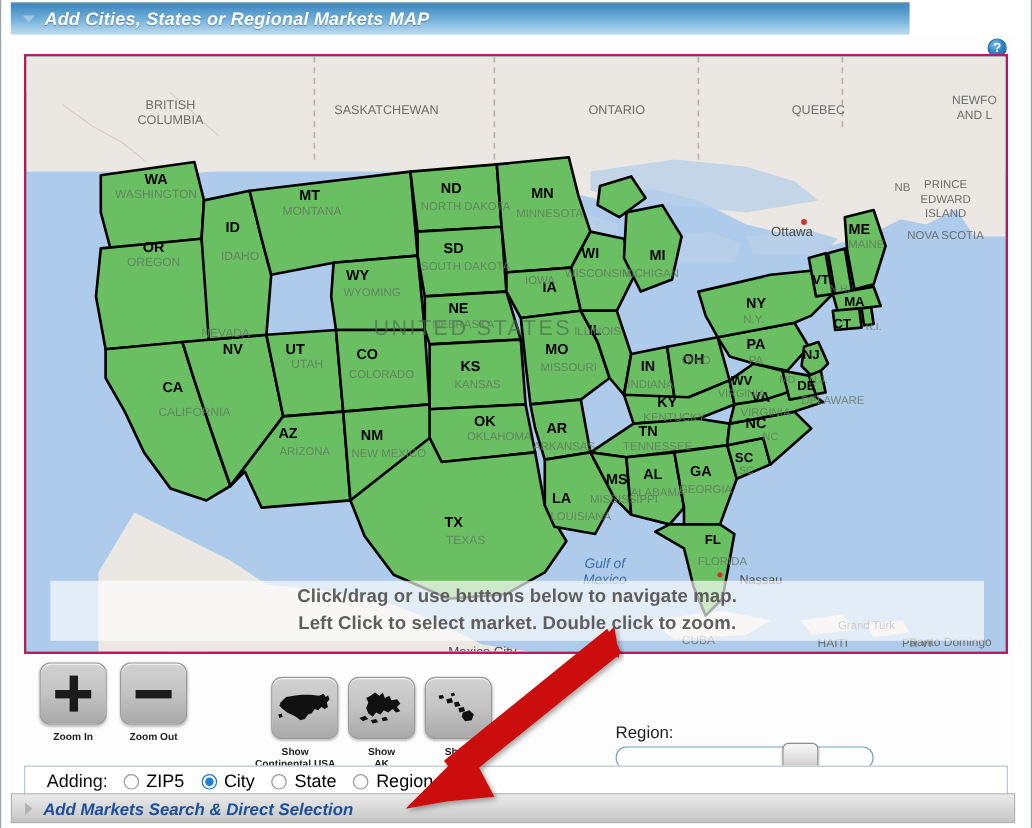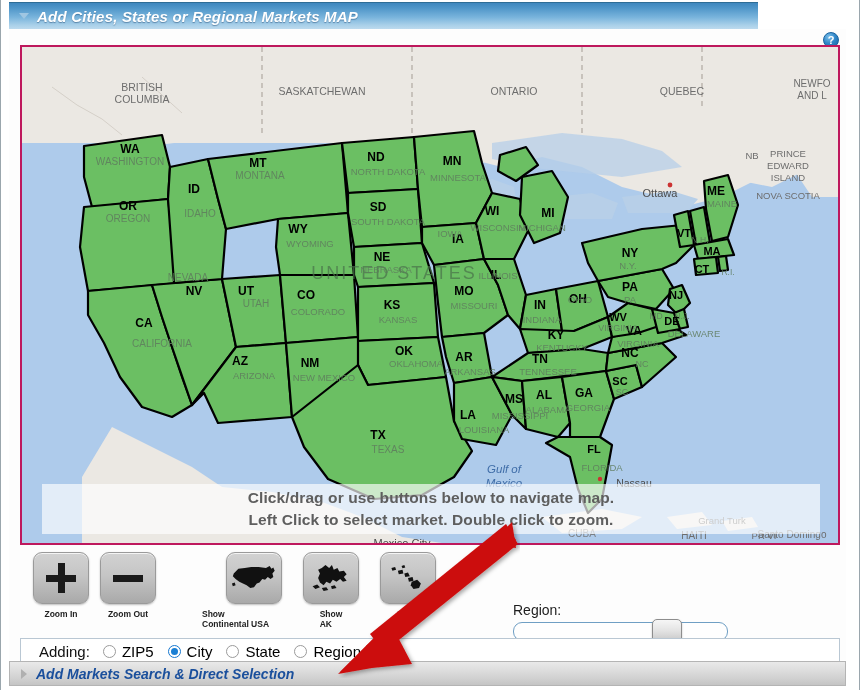--- a/index.html
+++ b/index.html
@@ -73,39 +73,39 @@
   .map-overlay-band div{
     font-size:15.5px;font-weight:bold;color:#5e5e5e;line-height:22px;
     letter-spacing:.1px;
   }
 
   
   .controls{
     position:absolute;left:11px;top:521px;width:820px;height:85px;
   }
   .btn-group{position:absolute;left:13px;top:2px;display:flex;gap:11px;}
-  .btn-group2{position:absolute;left:206px;top:2px;display:flex;gap:21px;}
+  .btn-group2{position:absolute;left:206px;top:14px;display:flex;gap:8px;}
 
   .ctl{width:56px;display:flex;flex-direction:column;align-items:center;cursor:pointer;}
   .ctl-face{
     width:56px;height:52px;border-radius:9px;
     background:linear-gradient(to bottom,#d2d2d2 0%,#c5c5c5 45%,#a9a9a9 100%);
     border:1px solid #9a9a9a;
     box-shadow:inset 0 1px 0 rgba(255,255,255,.75),0 1px 2px rgba(0,0,0,.25);
     box-sizing:border-box;
     display:flex;align-items:center;justify-content:center;
     position:relative;
   }
   .plus-h{position:absolute;width:30px;height:7px;background:#1a1a1a;}
   .plus-v{position:absolute;width:7px;height:30px;background:#1a1a1a;}
   .minus-h{position:absolute;width:30px;height:7px;background:#1a1a1a;}
   .ctl-shape{width:46px;height:38px;}
   .ctl-label{
     margin-top:5px;font-size:8.5px;font-weight:bold;color:#222222;
-    line-height:10px;white-space:pre-line;
+    text-align:center;line-height:10px;white-space:pre-line;
   }
   .ctl-label.wide{width:88px;margin-left:-16px;}
 
   
   .opacity-box{position:absolute;left:493px;top:52px;width:225px;}
   .opacity-label{font-size:14px;color:#1d1d1d;margin-bottom:4px;}
   .slider-track{
     position:relative;width:215px;height:19px;border-radius:9px;
     background:#fefefe;border:1px solid #6f9fc4;box-sizing:border-box;
   }

